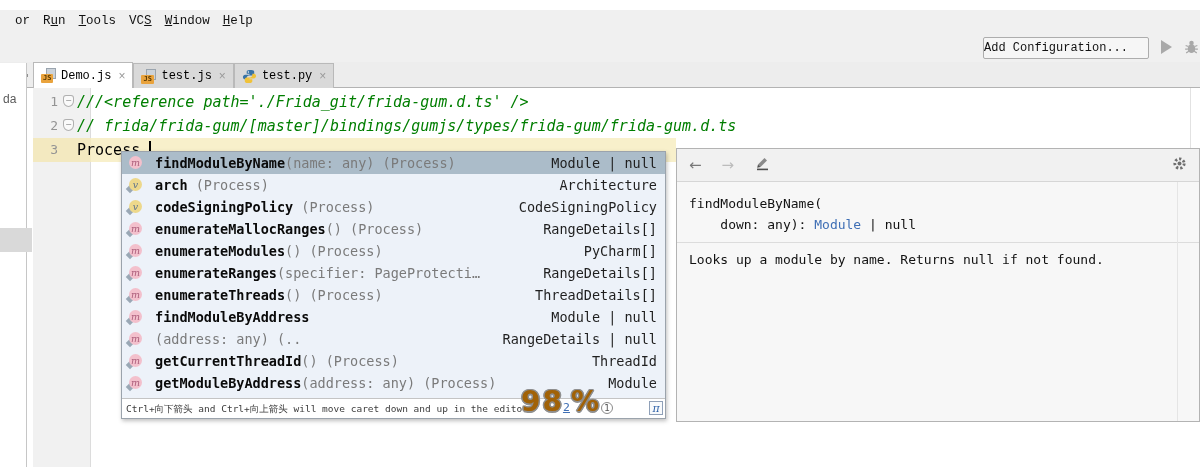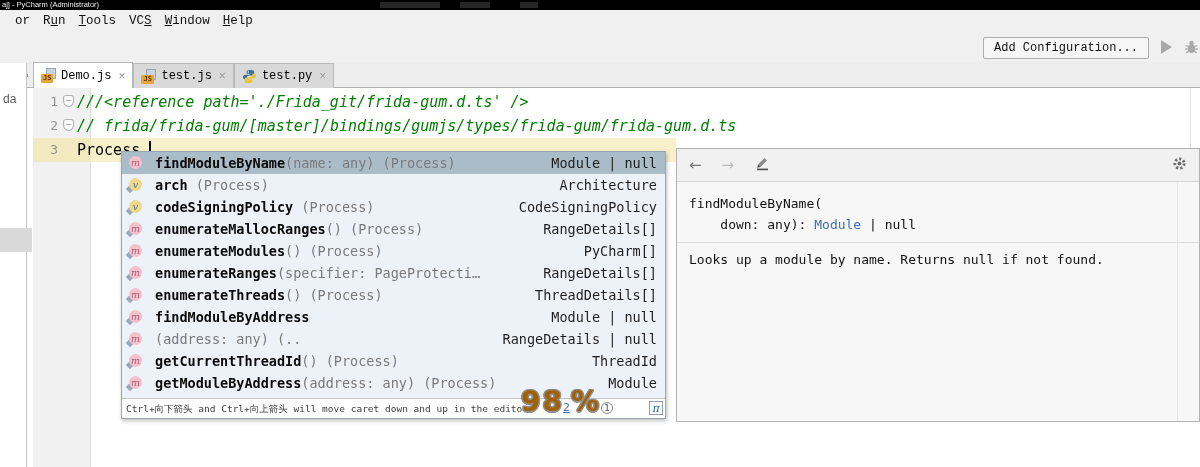--- a/index.html
+++ b/index.html
@@ -16,21 +16,21 @@
   
   .menubar{left:0;top:10px;width:1200px;height:22px;background:#f0f0f0;display:flex;align-items:center;
            gap:13px;padding-left:15px;font:12.5px "Liberation Mono",monospace;color:#111}
   .menu-item{white-space:pre;cursor:default}
   .menu-item .mn{text-decoration:underline}
 
   
   .toolbar{left:0;top:32px;width:1200px;height:31px;background:#f0f0f0;border-bottom:1px solid #c9c9c9}
   .addcfg{position:absolute;left:983px;top:5px;width:166px;height:22px;background:#f6f6f6;
           border:1px solid #adadad;border-radius:2px;font:12px "Liberation Mono",monospace;color:#111;
-          text-align:center;line-height:20px;cursor:default}
+          text-align:left;line-height:20px;cursor:default}
   .play{position:absolute;left:1161px;top:8px;width:0;height:0;border-top:7px solid transparent;
         border-bottom:7px solid transparent;border-left:11px solid #a9a9a9}
   .bugwrap{position:absolute;left:1183px;top:6px;width:17px;height:17px}
 
   
   .tabbar{left:0;top:62px;width:1200px;height:26px;background:#ededed;border-bottom:1px solid #b3b3b3}
   .dash{position:absolute;left:13px;top:12px;width:15px;height:3px;background:#8f8f8f}
   .tabs{position:absolute;left:33px;top:0;height:26px;display:flex;align-items:flex-end}
   .tab{display:flex;align-items:center;gap:5px;height:25px;padding:0 7px;background:#d9d9d9;
        border:1px solid #b9b9b9;border-bottom:none;font:12px "Liberation Mono",monospace;cursor:default}
@@ -103,26 +103,20 @@
                       -1px -1px #8f8f8f,1px 1px #8f8f8f,-1px 1px #8f8f8f,1px -1px #8f8f8f}
   .wm-sub{font:11px "DejaVu Sans",sans-serif;color:#3f6fb5;text-decoration:underline;margin:0 1px 2px -1px}
   .wm-circ{width:12px;height:12px;border:1px solid #8a8a8a;border-radius:50%;font:9px "DejaVu Sans",sans-serif;
            color:#555;display:flex;align-items:center;justify-content:center;margin-bottom:2px;background:rgba(255,255,255,.5)}
 </style>
 </head>
 <body>
 
 <div id="app">
 
-  <div class="abs titlebar">
-    <span>aj] - PyCharm (Administrator)</span>
-    <span class="tblock" style="left:380px;width:60px"></span>
-    <span class="tblock" style="left:460px;width:30px"></span>
-    <span class="tblock" style="left:520px;width:18px"></span>
-  </div>
 
   <div class="abs menubar" id="menubar">
       <span class="menu-item"><span>or</span><span class="mn"></span><span></span></span>
       <span class="menu-item"><span>R</span><span class="mn">u</span><span>n</span></span>
       <span class="menu-item"><span></span><span class="mn">T</span><span>ools</span></span>
       <span class="menu-item"><span>VC</span><span class="mn">S</span><span></span></span>
       <span class="menu-item"><span></span><span class="mn">W</span><span>indow</span></span>
       <span class="menu-item"><span></span><span class="mn">H</span><span>elp</span></span>
     </div>
 

